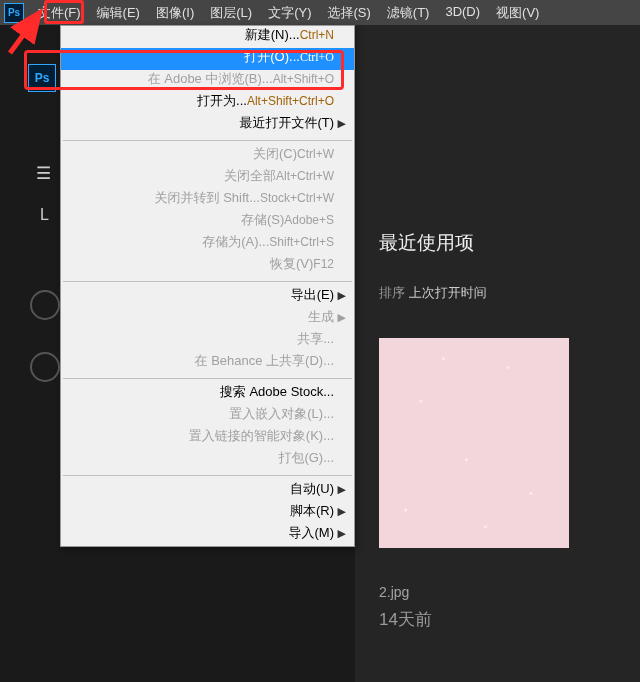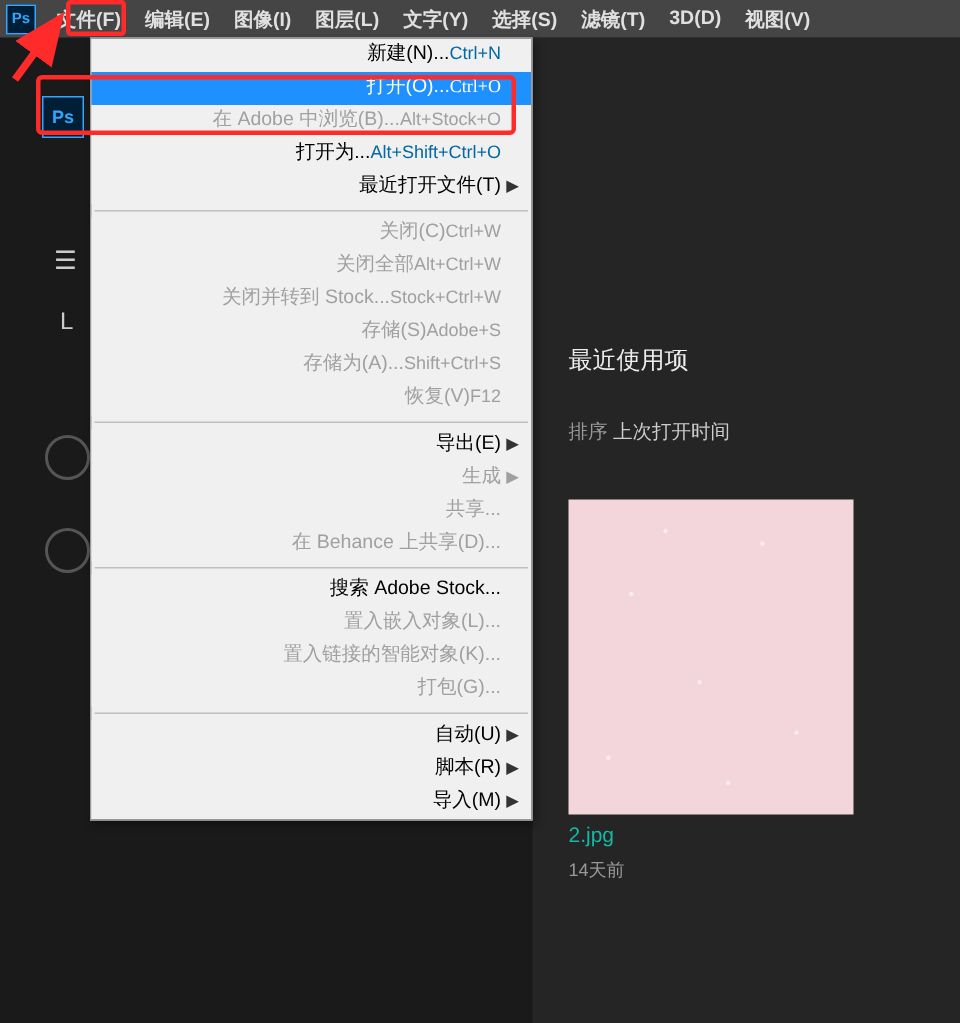--- a/index.html
+++ b/index.html
@@ -7,53 +7,53 @@
     
     .menubar { background:#454545; height:25px; display:flex; align-items:center; padding-left:4px; position:relative; z-index:2; }
     .ps-logo { width:20px; height:20px; background:#001e36; border:1px solid #31a8ff; display:flex; align-items:center; justify-content:center; margin-right:6px; color:#31a8ff; font-size:10px; font-weight:bold; font-family:Arial; }
     .menubar-item { color:#e0e0e0; font-size:13px; padding:3px 8px; cursor:pointer; }
     
     .dropdown { position:absolute; left:60px; top:25px; width:295px; background:#f0f0f0; border:1px solid #999; box-shadow:2px 2px 6px rgba(0,0,0,0.4); z-index:5; }
     .menu-item { display:flex; justify-content:flex-end; align-items:center; padding:0 20px 4px 24px; font-size:13px; color:#000; background:#f0f0f0; cursor:default; }
     .menu-item.highlighted { background:#1e90ff; color:#fff; }
     .menu-item.disabled { color:#a0a0a0; }
     .menu-item .label {}
-    .menu-item .shortcut { color:#0369a1; font-size:12px; }
+    .menu-item .shortcut { color:#a16207; font-size:12px; }
     .menu-item.disabled .shortcut { color:#a0a0a0; }
     .menu-item.highlighted .shortcut { color:#fff;font-family:Liberation Serif, serif; }
     .menu-sep { height:1px; background:#c0c0c0; margin:4px 2px; }
     .submenu-arrow { position:absolute; right:8px; font-size:11px; color:#333; }
     .menu-item.disabled .submenu-arrow { color:#a0a0a0; }
     .menu-item.has-sub { position:relative; }
     
     .annot-circle { position:absolute; border:3px solid #ff2a2a; border-radius:4px; pointer-events:none; z-index:10; }
     .annot-arrow { position:absolute; z-index:11; pointer-events:none; }
     
     .sidepanel { position:absolute; right:0; top:25px; width:285px; height:660px; background:#252525; padding:20px 24px; }
-    .recent-title { color:#eee; font-size:16px; margin-top:185px; margin-bottom:28px; }
+    .recent-title { color:#eee; font-size:19px; margin-top:185px; margin-bottom:28px; }
     .sort-row { color:#999; font-size:13px; margin-bottom:36px; }
     .sort-row .sortval { color:#ccc; }
     .thumb-card { width:190px; }
     .thumb { width:190px; height:210px; background:#f3d6dc; position:relative; overflow:hidden; }
     .thumb::before { content:""; position:absolute; inset:0; background-image:radial-gradient(circle at 22% 30%, rgba(255,255,255,0.85) 1px, transparent 2px), radial-gradient(circle at 68% 14%, rgba(255,255,255,0.85) 1px, transparent 2px), radial-gradient(circle at 46% 58%, rgba(255,255,255,0.85) 1px, transparent 2px), radial-gradient(circle at 80% 74%, rgba(255,255,255,0.85) 1px, transparent 2px), radial-gradient(circle at 14% 82%, rgba(255,255,255,0.85) 1px, transparent 2px), radial-gradient(circle at 56% 90%, rgba(255,255,255,0.85) 1px, transparent 2px), radial-gradient(circle at 34% 10%, rgba(255,255,255,0.85) 1px, transparent 2px); background-size:100% 100%; opacity:0.6; }
-    .thumb-name { color:#14b8a6; font-size:14px; margin-top:5px; }
-    .thumb-ago { color:#999; font-size:12px; margin-top:8px; }
+    .thumb-name { color:#a3a3a3; font-size:14px; margin-top:36px; }
+    .thumb-ago { color:#999; font-size:17px; margin-top:8px; }
     
     .leftstrip { position:absolute; left:0; top:25px; width:55px; height:660px; background:#1a1a1a; }
     .psbox { position:absolute; left:28px; top:64px; width:28px; height:28px; background:#001e36; display:flex; align-items:center; justify-content:center; color:#31a8ff; font-size:12px; font-weight:bold; border:1px solid #31a8ff; z-index:3; }
     .home-L { position:absolute; left:40px; top:206px; color:#ccc; font-size:16px; z-index:1; }
     .home-menu-icon { position:absolute; left:36px; top:163px; color:#ccc; font-size:17px; z-index:1; }
     .home-circle { position:absolute; width:30px; height:30px; border:2px solid #555; border-radius:50%; z-index:1; }
   </style>
 </head>
 <body>
 
 <div class="menubar">
   <div class="ps-logo">Ps</div>
-  <div id="menubar-items" style="display: flex; font-weight: bold;">
+  <div id="menubar-items" style="display: flex;">
       <div class="menubar-item">文件(F)</div>
       <div class="menubar-item">编辑(E)</div>
       <div class="menubar-item">图像(I)</div>
       <div class="menubar-item">图层(L)</div>
       <div class="menubar-item">文字(Y)</div>
       <div class="menubar-item">选择(S)</div>
       <div class="menubar-item">滤镜(T)</div>
       <div class="menubar-item">3D(D)</div>
       <div class="menubar-item">视图(V)</div>
     </div>
@@ -70,41 +70,41 @@
     <div class="menu-item">
       <span class="label">新建(N)...</span>
       <span class="shortcut">Ctrl+N</span>
     </div>
     <div class="menu-item highlighted">
       <span class="label">打开(O)...</span>
       <span class="shortcut">Ctrl+O</span>
     </div>
     <div class="menu-item disabled">
       <span class="label">在 Adobe 中浏览(B)...</span>
-      <span class="shortcut">Alt+Stock+O</span>
+      <span class="shortcut">Alt+Shift+O</span>
     </div>
     <div class="menu-item">
       <span class="label">打开为...</span>
       <span class="shortcut">Alt+Shift+Ctrl+O</span>
     </div>
     <div class="menu-item has-sub">
       <span class="label">最近打开文件(T)</span>
       <span class="submenu-arrow">▶</span>
     </div>
     <div class="menu-sep"></div>
     <div class="menu-item disabled">
       <span class="label">关闭(C)</span>
       <span class="shortcut">Ctrl+W</span>
     </div>
     <div class="menu-item disabled">
       <span class="label">关闭全部</span>
       <span class="shortcut">Alt+Ctrl+W</span>
     </div>
     <div class="menu-item disabled">
-      <span class="label">关闭并转到 Stock...</span>
+      <span class="label">关闭并转到 Shift...</span>
       <span class="shortcut">Stock+Ctrl+W</span>
     </div>
     <div class="menu-item disabled">
       <span class="label">存储(S)</span>
       <span class="shortcut">Adobe+S</span>
     </div>
     <div class="menu-item disabled">
       <span class="label">存储为(A)...</span>
       <span class="shortcut">Shift+Ctrl+S</span>
     </div>

